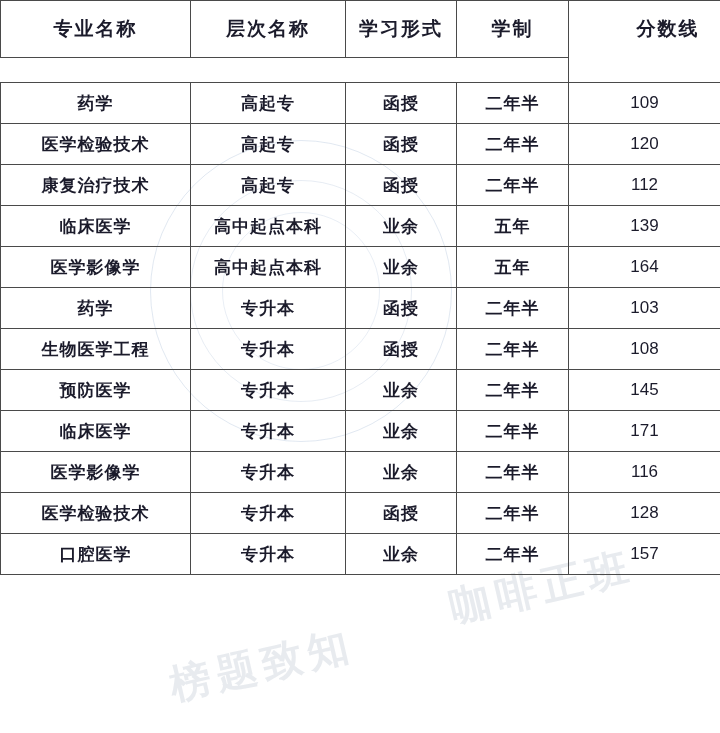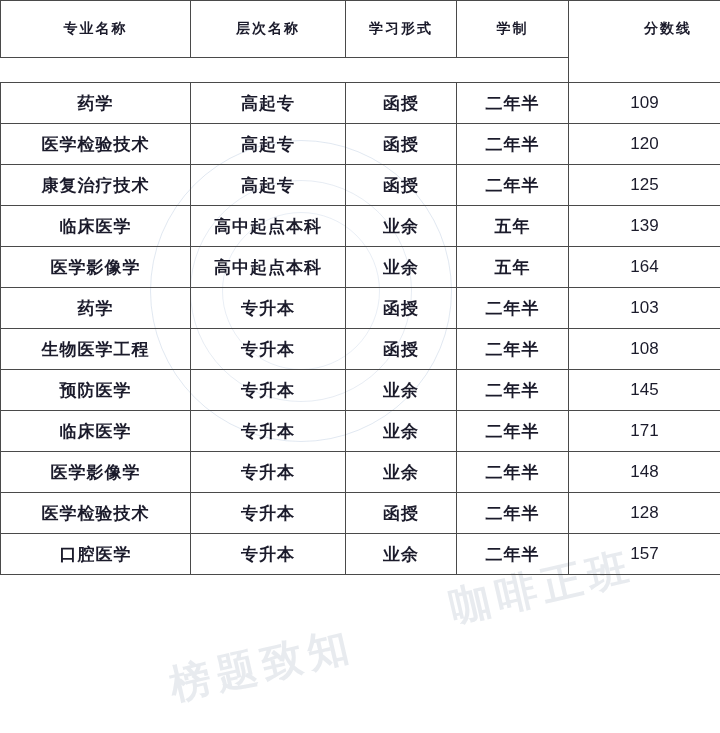--- a/index.html
+++ b/index.html
@@ -76,21 +76,21 @@
   th, td {
     border: 1px solid #4a4a4a;
     text-align: center;
     vertical-align: middle;
     font-size: 17px;
     color: #1b1b2b;
     background: transparent;
   }
   thead th {
     height: 54px;
-    font-size: 14px;
+    font-size: 19px;
     font-weight: bold;
     letter-spacing: 2px;
   }
   thead th.score-head {
     border-bottom: none;
     height: 40px;
     padding-left: 48px;
   }
   thead tr.sub th {
     height: 22px;
@@ -160,21 +160,21 @@
           <td>高起专</td>
           <td>函授</td>
           <td>二年半</td>
           <td class="num">120</td>
         </tr>
         <tr>
           <td>康复治疗技术</td>
           <td>高起专</td>
           <td>函授</td>
           <td>二年半</td>
-          <td class="num">125</td>
+          <td class="num">112</td>
         </tr>
         <tr>
           <td>临床医学</td>
           <td>高中起点本科</td>
           <td>业余</td>
           <td>五年</td>
           <td class="num">139</td>
         </tr>
         <tr>
           <td>医学影像学</td>
@@ -209,21 +209,21 @@
           <td>专升本</td>
           <td>业余</td>
           <td>二年半</td>
           <td class="num">171</td>
         </tr>
         <tr>
           <td>医学影像学</td>
           <td>专升本</td>
           <td>业余</td>
           <td>二年半</td>
-          <td class="num">148</td>
+          <td class="num">116</td>
         </tr>
         <tr>
           <td>医学检验技术</td>
           <td>专升本</td>
           <td>函授</td>
           <td>二年半</td>
           <td class="num">128</td>
         </tr>
         <tr>
           <td>口腔医学</td>

